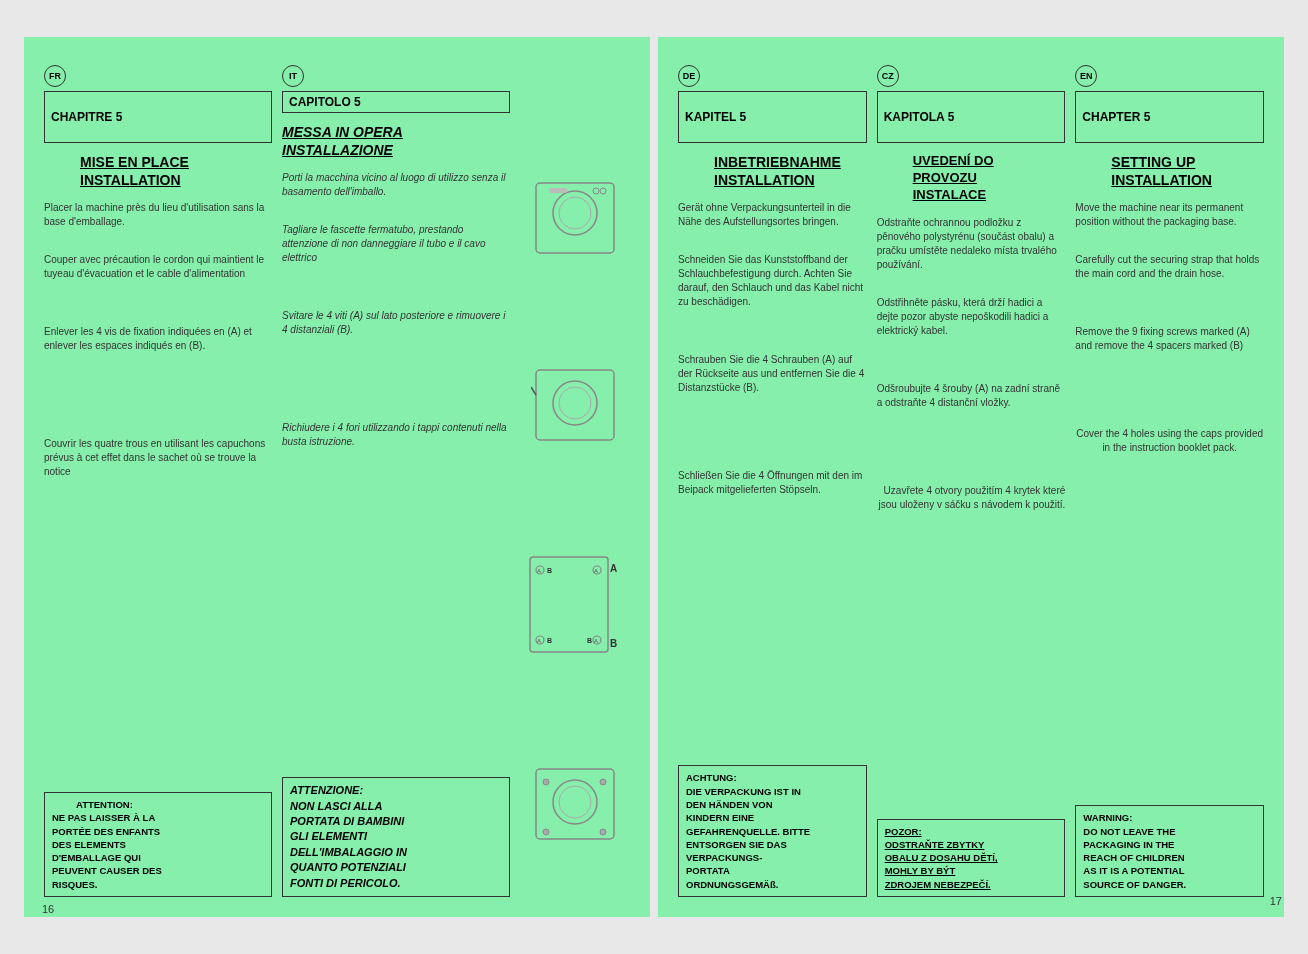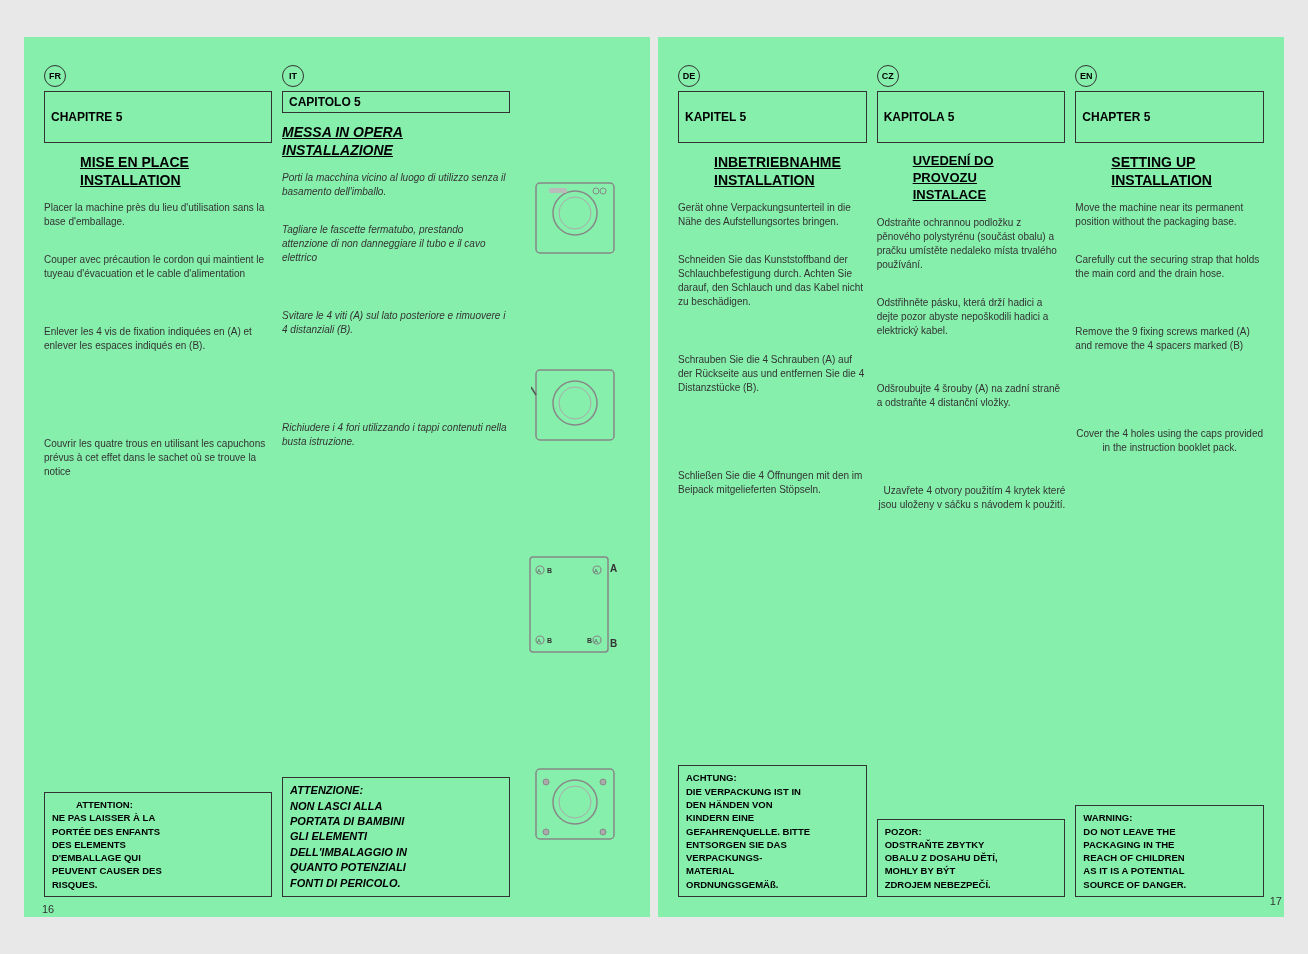--- a/index.html
+++ b/index.html
@@ -302,21 +302,21 @@
         </div>
 
         <div class="warning-box">
           <span style="white-space:pre-line;">ACHTUNG:
 DIE VERPACKUNG IST IN
 DEN HÄNDEN VON
 KINDERN EINE
 GEFAHRENQUELLE. BITTE
 ENTSORGEN SIE DAS
 VERPACKUNGS-
-MATERIAL
+PORTATA
 ORDNUNGSGEMÄß.</span>
         </div>
       </div>
 
       <div class="col cz-col">
         <div class="lang-badge">CZ</div>
         <div class="chapter-box">KAPITOLA 5</div>
         <div class="section-title">UVEDENÍ DO<br>PROVOZU<br>INSTALACE</div>
 
         <div class="step-block">
@@ -326,21 +326,21 @@
           <div class="step-text">Odstřihněte pásku, která drží hadici a dejte pozor abyste nepoškodili hadici a elektrický kabel.</div>
         </div>
         <div style="margin-bottom:60px;">
           <div class="step-text">Odšroubujte 4 šrouby (A) na zadní straně a odstraňte 4 distanční vložky.</div>
         </div>
         <div style="margin-bottom:12px;text-align:right;">
           <div class="step-text">Uzavřete 4 otvory použitím 4 krytek které jsou uloženy v sáčku s návodem k použití.</div>
         </div>
 
         <div class="warning-box">
-          <span style="white-space:pre-line;">POZOR:
+          <span style="white-space:pre-line;text-decoration:underline;">POZOR:
 ODSTRAŇTE ZBYTKY
 OBALU Z DOSAHU DĚTÍ,
 MOHLY BY BÝT
 ZDROJEM NEBEZPEČÍ.</span>
         </div>
       </div>
 
       <div class="col">
         <div class="lang-badge">EN</div>
         <div class="chapter-box">CHAPTER 5</div>

